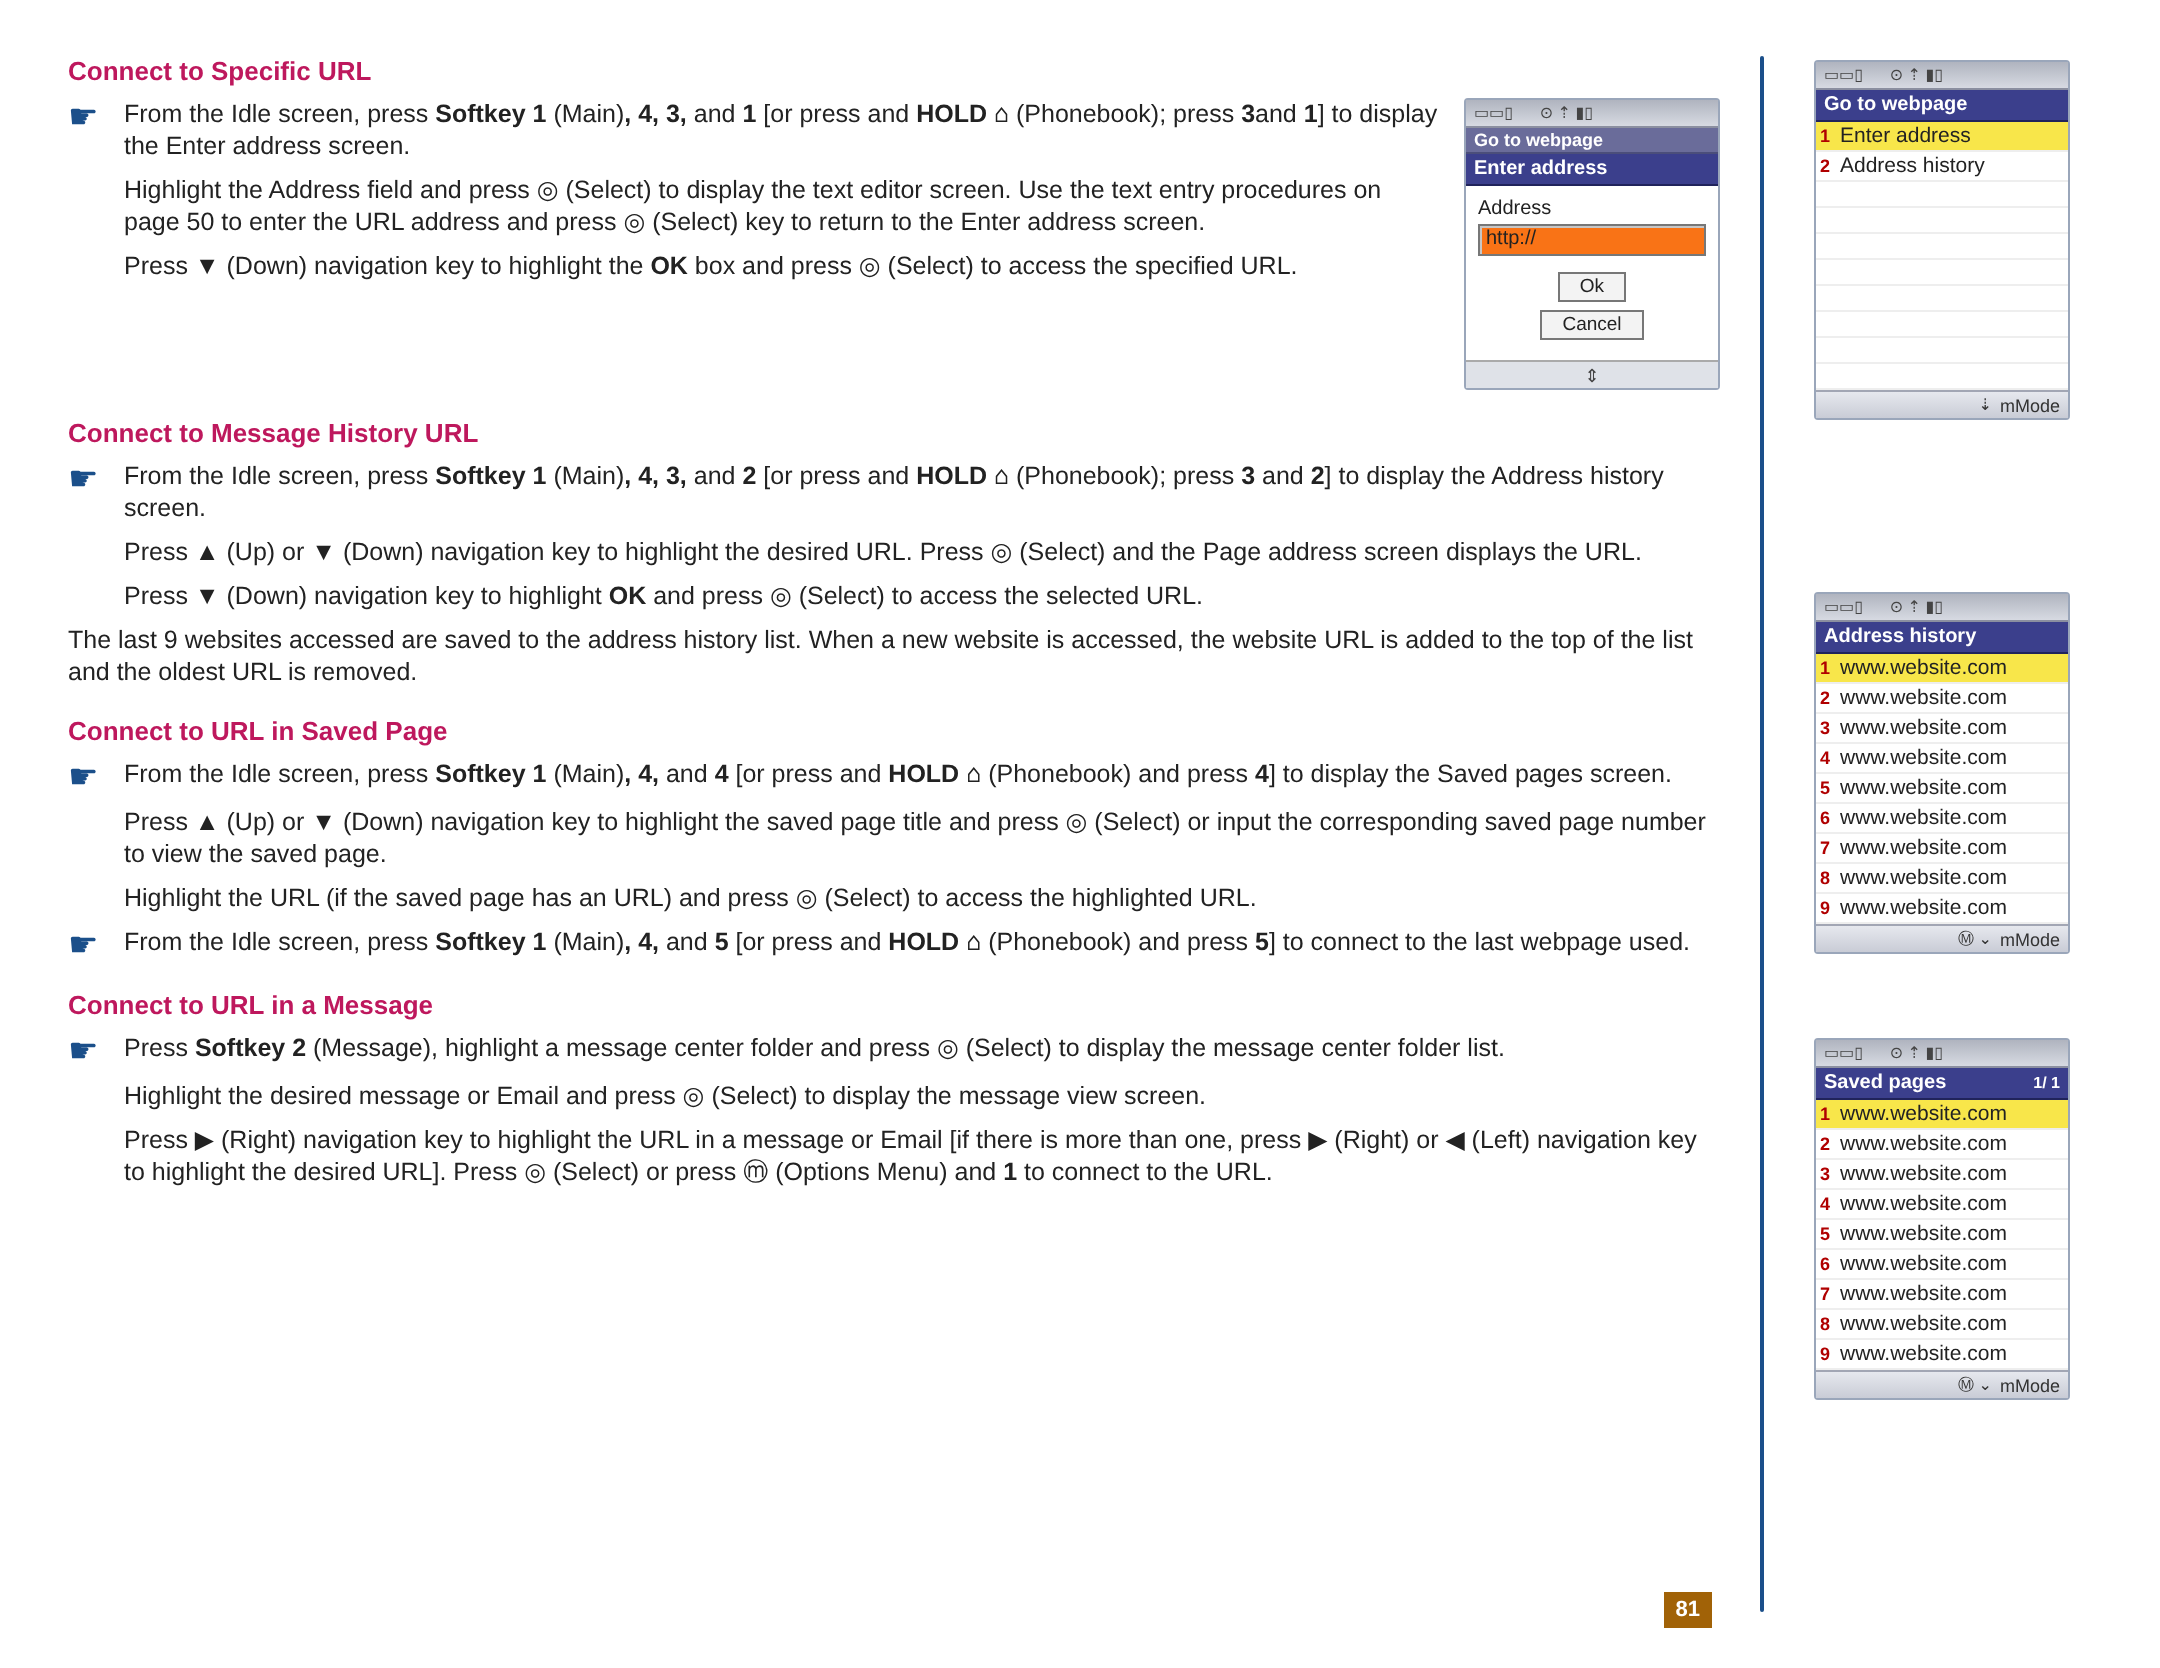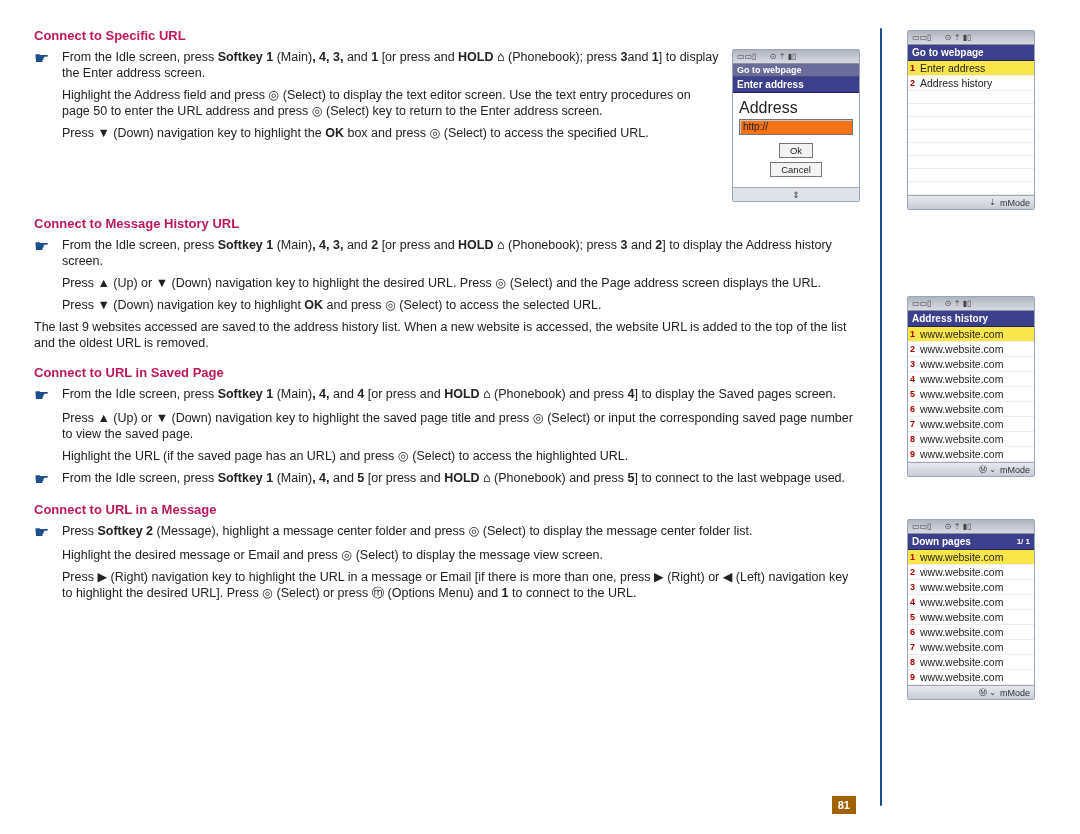--- a/index.html
+++ b/index.html
@@ -130,21 +130,21 @@
     justify-content: flex-end;
     padding: 0 4px;
     font-size: 9px;
     color: #333;
     gap: 4px;
   }
   .phone .footer .mini { font-size: 8px; }
 
   
   .p1 .body { padding: 6px 6px 10px 6px; }
-  .p1 .lbl { font-size: 16px; margin-bottom: 2px; }
+  .p1 .lbl { font-size: 10px; margin-bottom: 2px; }
   .p1 .urlbox {
     border: 1px solid #777;
     background: #f97316;
     width: 100%;
     height: 16px;
     font-size: 10px;
     padding: 1px 3px;
     box-shadow: inset 1px 1px 0 #c7c7c7;
   }
   .p1 .btncol {
@@ -341,21 +341,21 @@
     <div class="footer">
       <span class="mini">Ⓜ ⌄</span>
       <span>mMode</span>
     </div>
   </div>
   <div style="height:6px"></div>
 
   <div class="phone">
     <div class="statusbar">▭▭▯ &nbsp;&nbsp;&nbsp;&nbsp; ⊙ ⇡ ▮▯</div>
     <div class="titlebar" style="display:flex;justify-content:space-between;align-items:center;">
-      <span>Down pages</span>
+      <span>Saved pages</span>
       <span style="font-size:8px;font-weight:bold">1/ 1</span>
     </div>
     <div class="body">
           <div class="listitem sel">
             <span class="num">1</span>
             <span>www.website.com</span>
           </div>
           <div class="listitem">
             <span class="num">2</span>
             <span>www.website.com</span>

